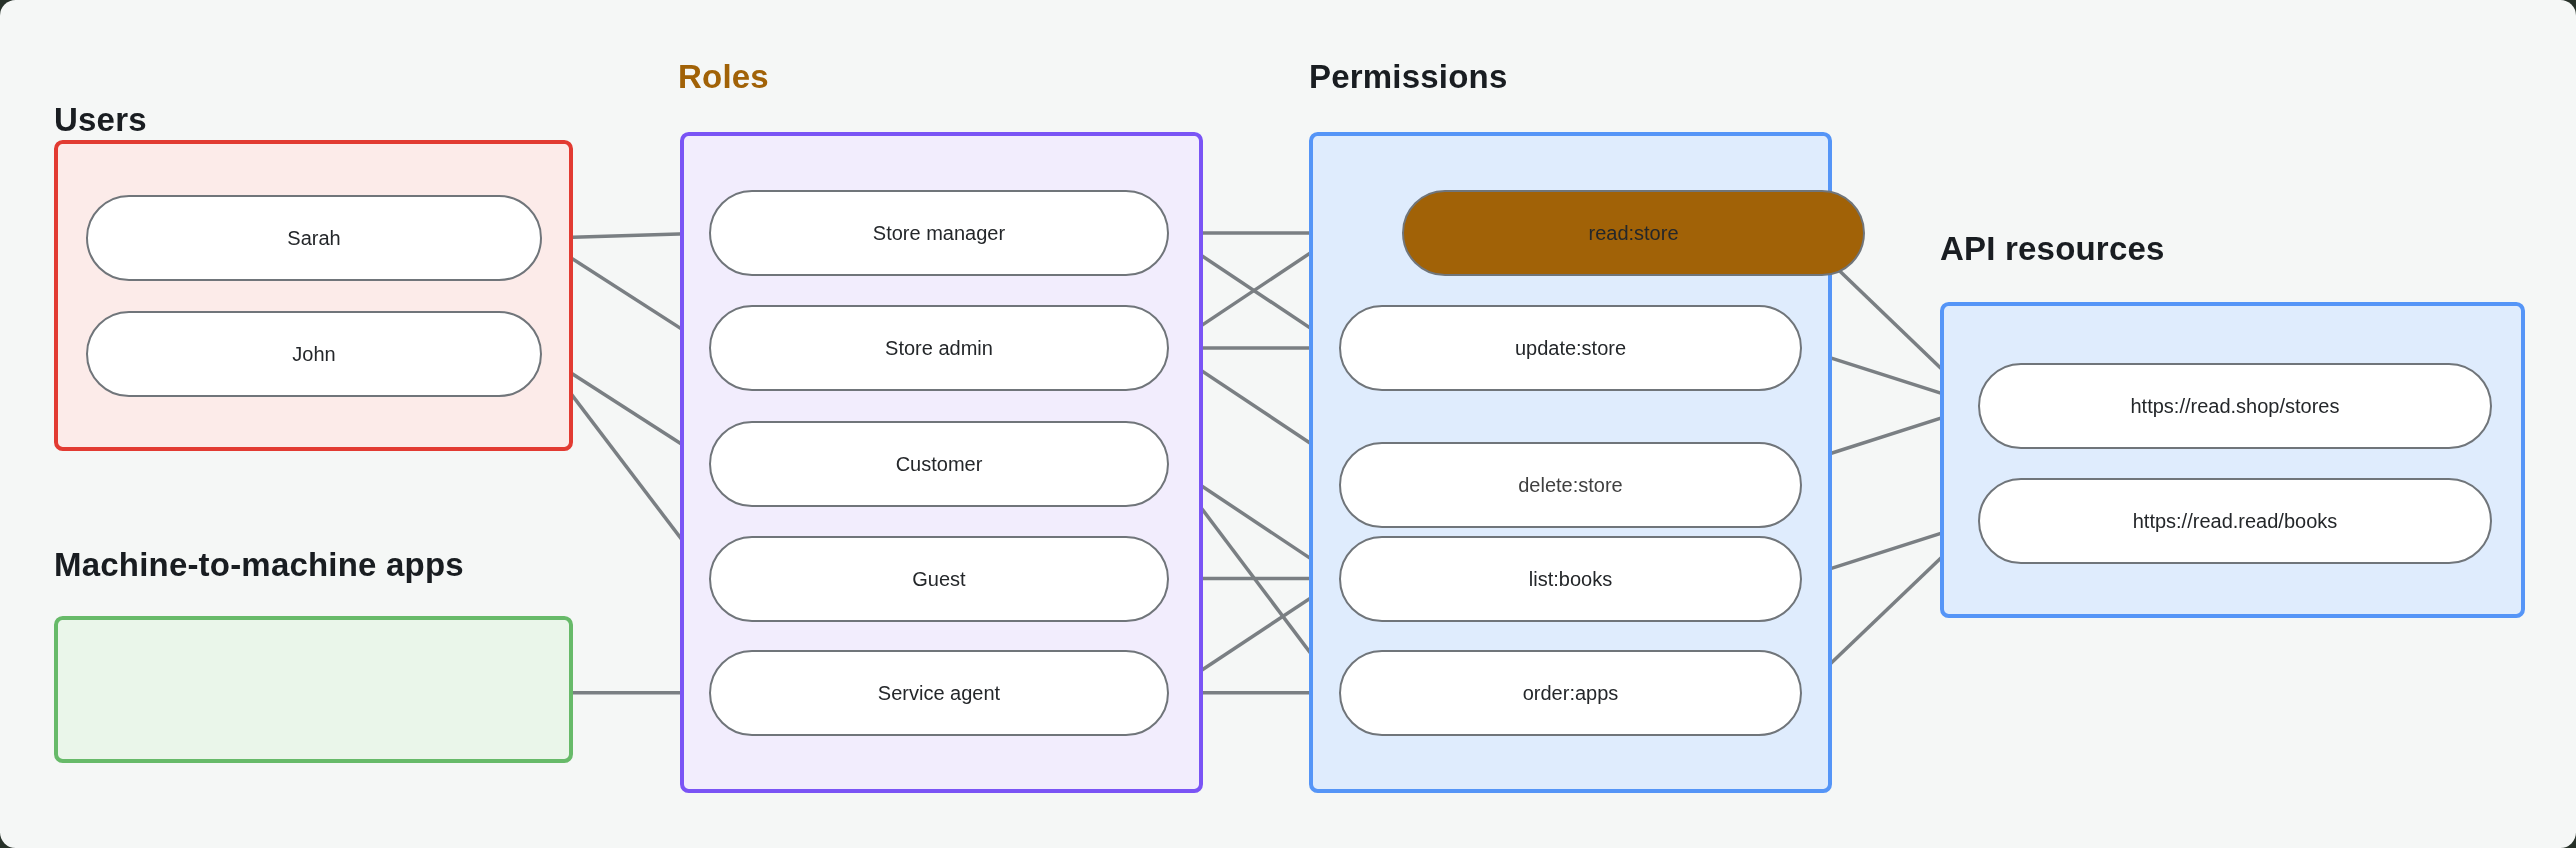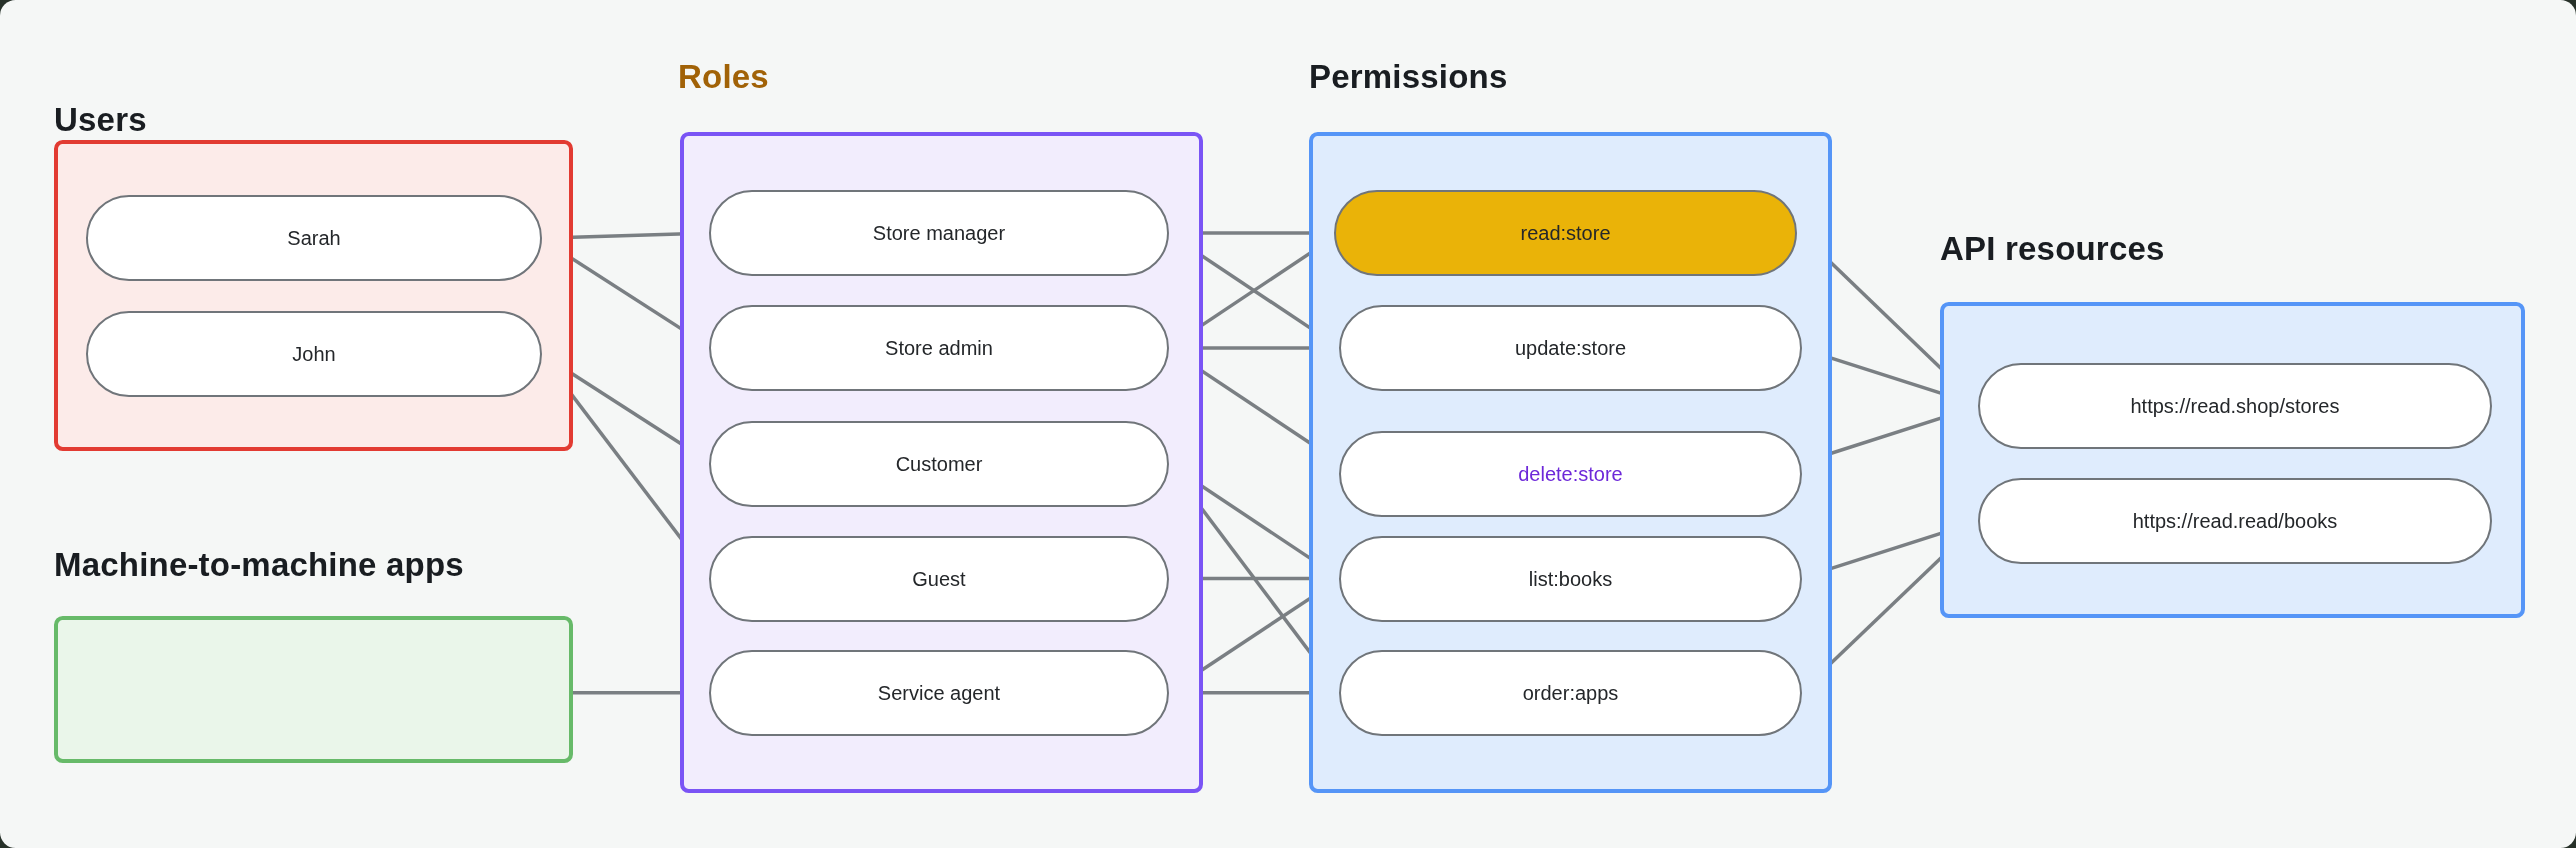--- a/index.html
+++ b/index.html
@@ -122,22 +122,22 @@
     <div class="group-box" id="box-permissions" style="border-color: rgb(85, 149, 247); background: rgb(223, 236, 253);"></div>
     <div class="group-box" id="box-api" style="border-color: rgb(85, 149, 247); background: rgb(223, 236, 253);"></div>
 
   <div class="pill" style="left: 86px; top: 195px; width: 456px; border-color: rgb(112, 117, 122); background: rgb(255, 255, 255); color: rgb(36, 39, 42);">Sarah</div>
       <div class="pill" style="left: 86px; top: 311px; width: 456px; border-color: rgb(112, 117, 122); background: rgb(255, 255, 255); color: rgb(36, 39, 42);">John</div>
       <div class="pill" style="left: 709px; top: 305px; width: 460px; border-color: rgb(112, 117, 122); background: rgb(255, 255, 255); color: rgb(36, 39, 42);">Store admin</div>
       <div class="pill" style="left: 709px; top: 190px; width: 460px; border-color: rgb(112, 117, 122); background: rgb(255, 255, 255); color: rgb(36, 39, 42);">Store manager</div>
       <div class="pill" style="left: 709px; top: 421px; width: 460px; border-color: rgb(112, 117, 122); background: rgb(255, 255, 255); color: rgb(36, 39, 42);">Customer</div>
       <div class="pill" style="left: 709px; top: 536px; width: 460px; border-color: rgb(112, 117, 122); background: rgb(255, 255, 255); color: rgb(36, 39, 42);">Guest</div>
       <div class="pill" style="left: 709px; top: 650px; width: 460px; border-color: rgb(112, 117, 122); background: rgb(255, 255, 255); color: rgb(36, 39, 42); text-align: right;">Service agent</div>
-      <div class="pill" style="left: 1334px; top: 190px; width: 463px; border-color: rgb(112, 117, 122); background: #eab308; color: rgb(36, 39, 42);">read:store</div>
+      <div class="pill" style="left: 1402px; top: 190px; width: 463px; border-color: rgb(112, 117, 122); background: #a16207; color: rgb(36, 39, 42);">read:store</div>
       <div class="pill" style="left: 1339px; top: 305px; width: 463px; border-color: rgb(112, 117, 122); background: rgb(255, 255, 255); color: rgb(36, 39, 42);">update:store</div>
-      <div class="pill" style="left: 1339px; top: 431px; width: 463px; border-color: rgb(112, 117, 122); background: rgb(255, 255, 255); color: #6d28d9;">delete:store</div>
+      <div class="pill" style="left: 1339px; top: 442px; width: 463px; border-color: rgb(112, 117, 122); background: rgb(255, 255, 255); color: #404040;">delete:store</div>
       <div class="pill" style="left: 1339px; top: 536px; width: 463px; border-color: rgb(112, 117, 122); background: rgb(255, 255, 255); color: rgb(36, 39, 42);">list:books</div>
       <div class="pill" style="left: 1339px; top: 650px; width: 463px; border-color: rgb(112, 117, 122); background: rgb(255, 255, 255); color: rgb(36, 39, 42);">order:apps</div>
       <div class="pill" style="left: 1978px; top: 363px; width: 514px; border-color: rgb(112, 117, 122); background: rgb(255, 255, 255); color: rgb(36, 39, 42);">https://read.shop/stores</div>
       <div class="pill" style="left: 1978px; top: 478px; width: 514px; border-color: rgb(112, 117, 122); background: rgb(255, 255, 255); color: rgb(36, 39, 42);">https://read.read/books</div>
     </div>
 </div>
 
 
 </body></html>

